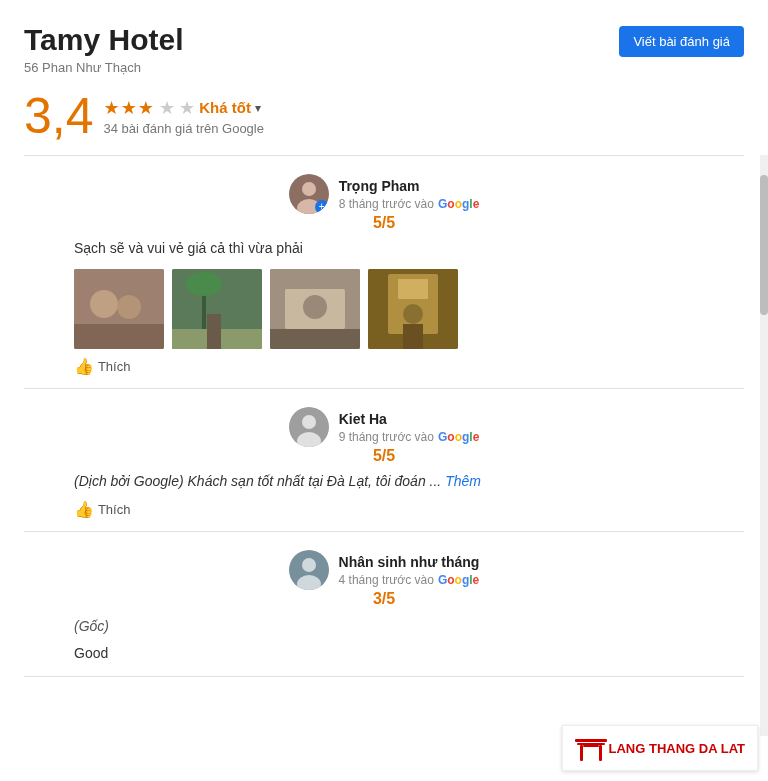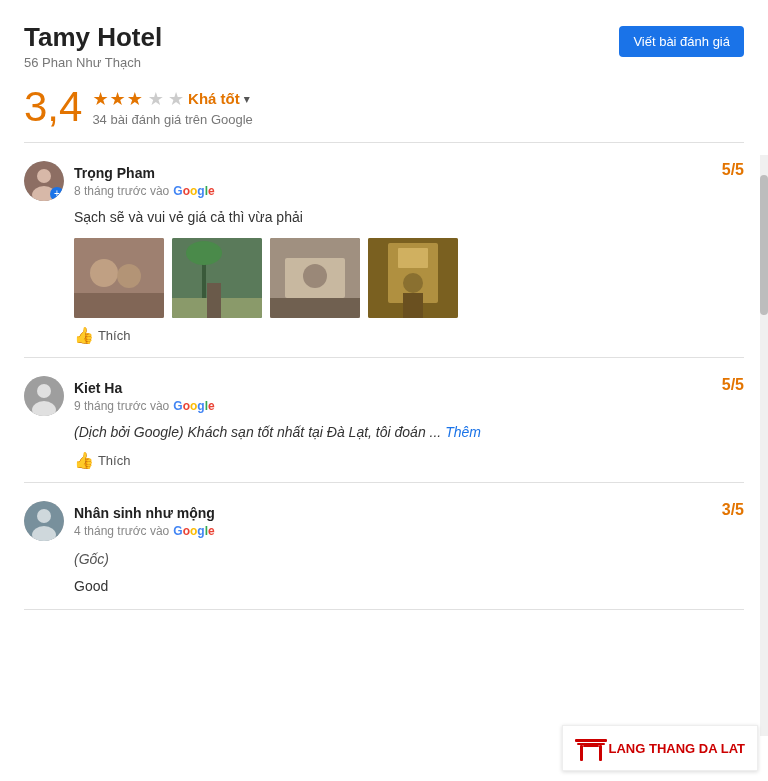--- a/index.html
+++ b/index.html
@@ -12,21 +12,21 @@
       position: relative;
       overflow-x: hidden;
     }
     .header {
       display: flex;
       justify-content: space-between;
       align-items: flex-start;
       padding: 22px 24px 10px 24px;
     }
     .hotel-title {
-      font-size: 26px;
+      font-size: 30px;
       font-weight: bold;
       color: #222;
       line-height: 1.2;
     }
     .hotel-address {
       font-size: 13px;
       color: #777;
       margin-top: 2px;
     }
     .write-review-btn {
@@ -40,21 +40,21 @@
       white-space: nowrap;
       margin-top: 4px;
     }
     .rating-section {
       padding: 6px 24px 14px 24px;
       display: flex;
       align-items: center;
       gap: 10px;
     }
     .big-rating {
-      font-size: 42px;
+      font-size: 50px;
       font-weight: 300;
       color: #e37400;
       line-height: 1;
     }
     .stars-label {
       display: flex;
       flex-direction: column;
       gap: 2px;
     }
     .stars-row {
@@ -92,23 +92,24 @@
     }
     .reviews-container {
       padding: 0 24px;
     }
     .review-item {
       padding: 18px 0 12px 0;
       border-bottom: 1px solid #e0e0e0;
     }
     .review-header {
       display: flex;
-      align-items: flex-start;
+      align-items: center;
       justify-content: space-between;
       margin-bottom: 6px;
+      flex-direction: column;
     }
     .reviewer-info {
       display: flex;
       align-items: center;
       gap: 10px;
     }
     .avatar {
       width: 40px;
       height: 40px;
       border-radius: 50%;
@@ -412,21 +413,21 @@
     <div class="review-header">
       <div class="reviewer-info">
         <div class="avatar">
           <svg class="person-svg" viewBox="0 0 40 40" xmlns="http://www.w3.org/2000/svg">
             <rect width="40" height="40" fill="#78909c" rx="20"></rect>
             <circle cx="20" cy="15" r="7" fill="#cfd8dc"></circle>
             <ellipse cx="20" cy="34" rx="12" ry="9" fill="#cfd8dc"></ellipse>
           </svg>
         </div>
         <div>
-          <div class="reviewer-name">Nhân sinh như mộng</div>
+          <div class="reviewer-name">Nhân sinh như tháng</div>
           <div class="review-meta">
             <span>4 tháng trước vào</span>
             <span class="google-g">
               <span class="g-blue">G</span>
                 <span class="g-red">o</span>
                 <span class="g-yellow">o</span>
                 <span class="g-blue">g</span>
                 <span class="g-green">l</span>
                 <span class="g-red">e</span>
             </span>

